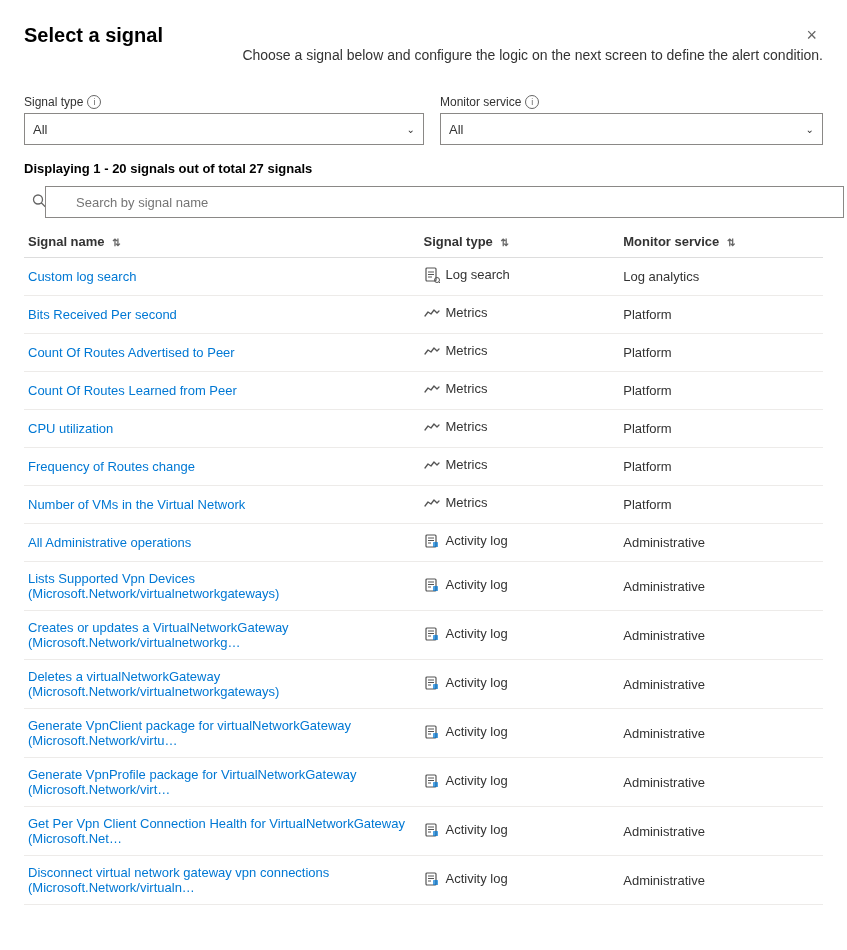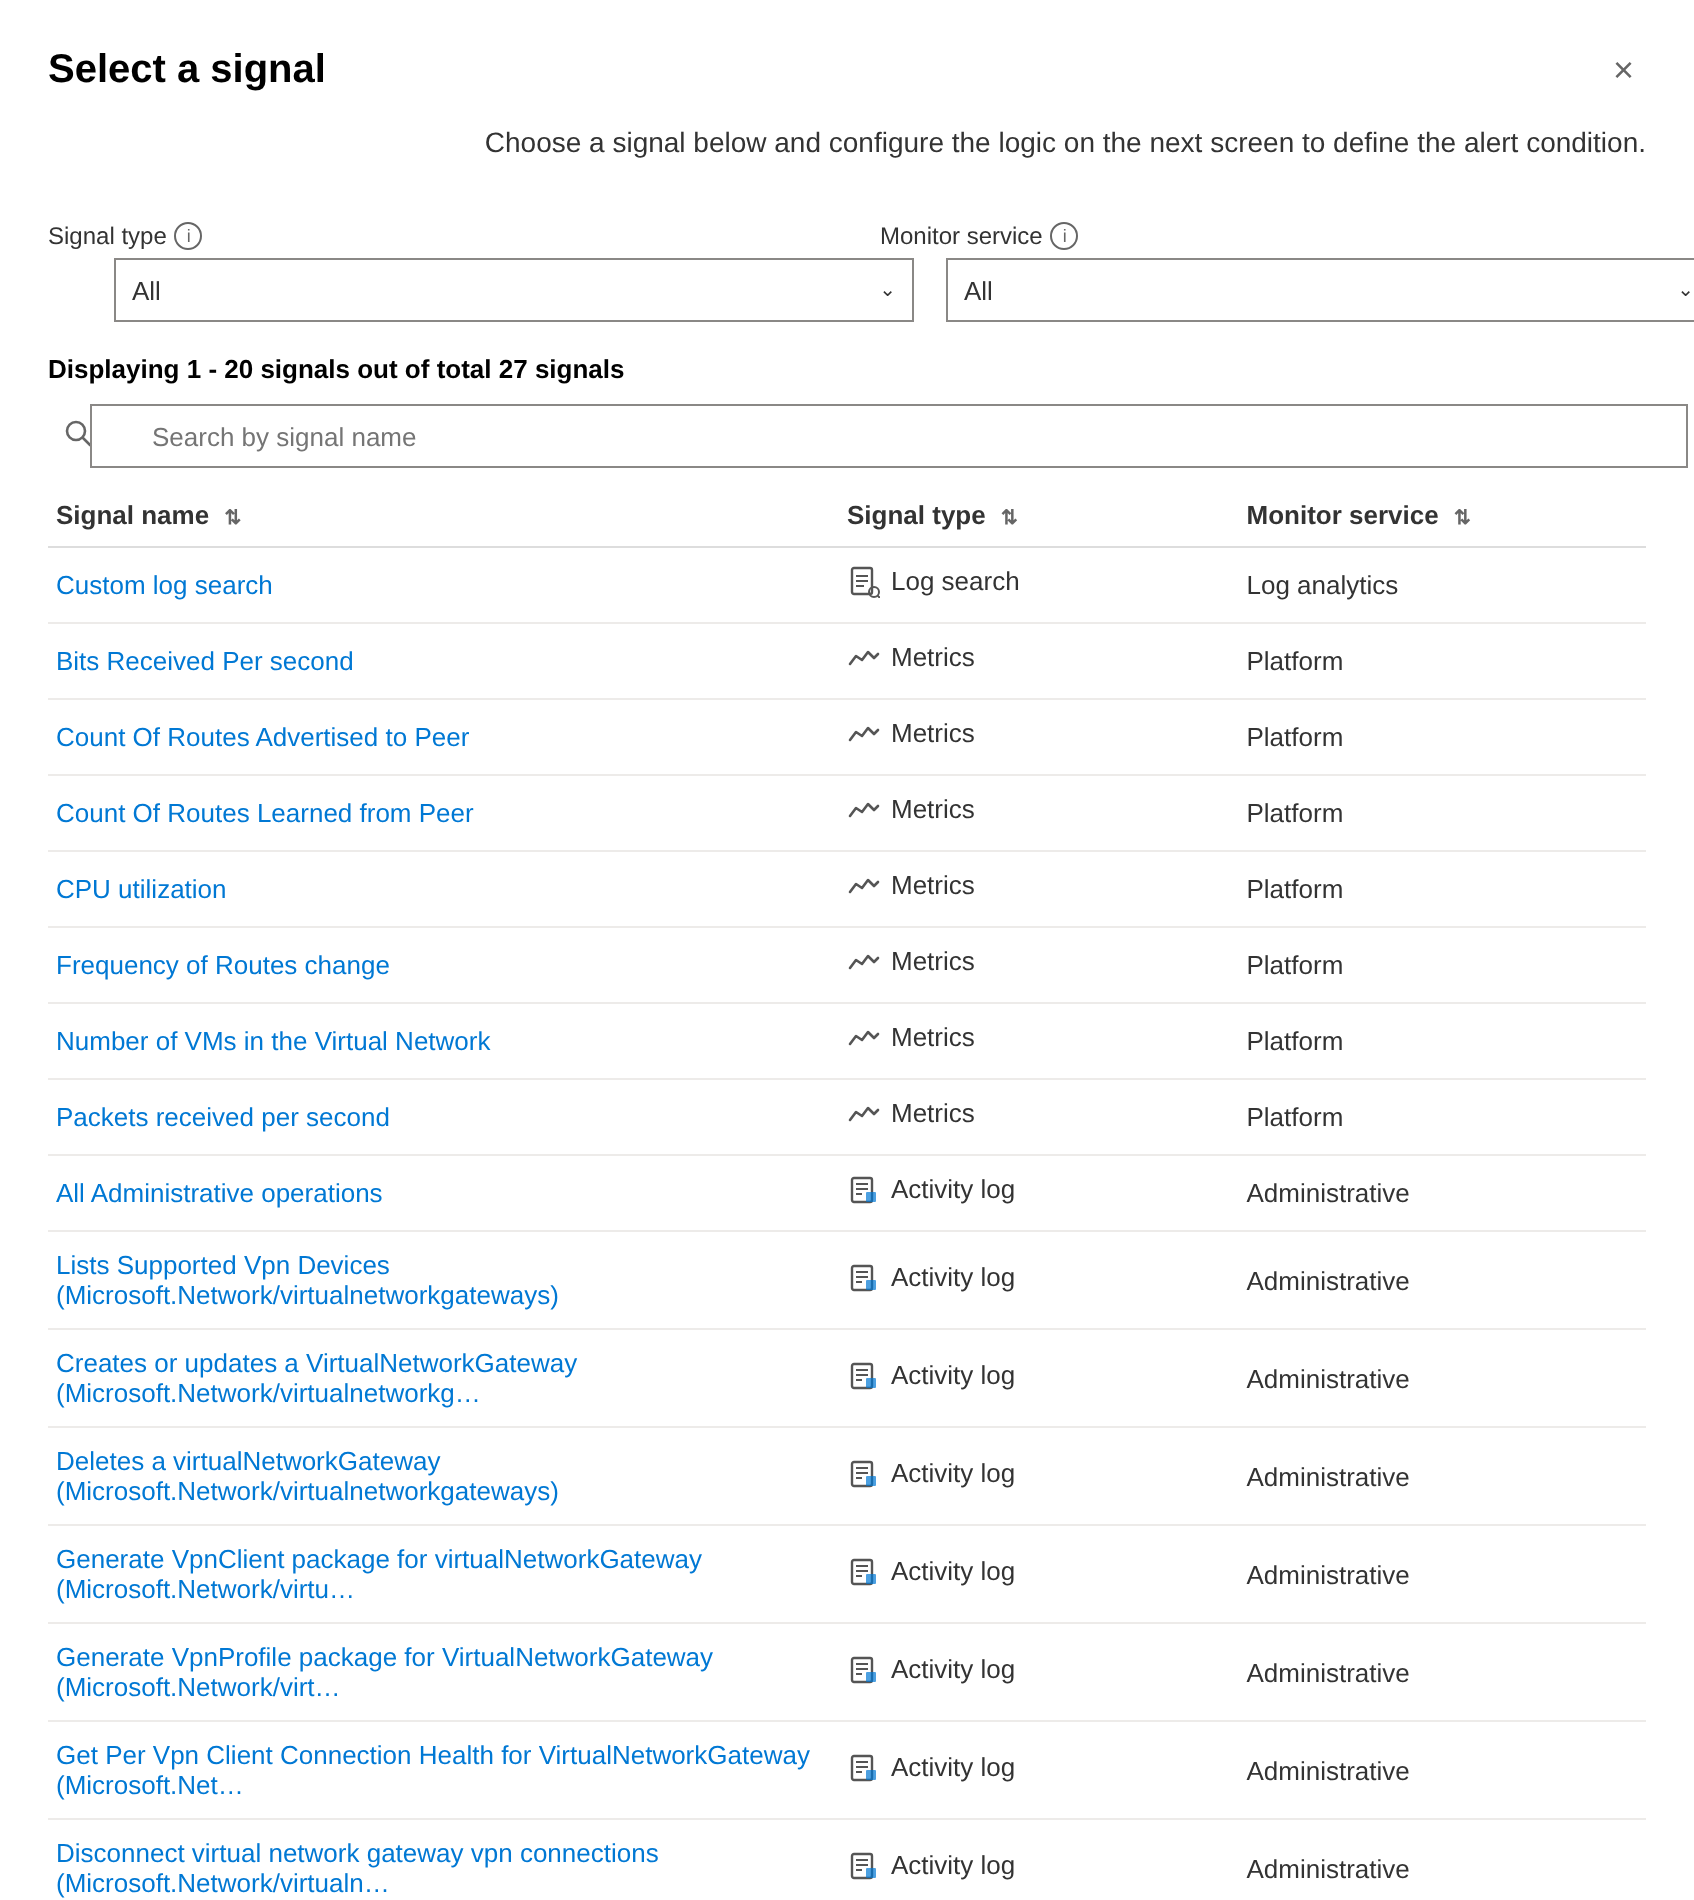--- a/index.html
+++ b/index.html
@@ -15,21 +15,20 @@
       background: #fff;
       width: 847px;
       min-height: 950px;
       padding: 24px 24px 16px 24px;
       position: relative;
     }
     .dialog-header {
       display: flex;
       justify-content: space-between;
       align-items: flex-start;
-      margin-bottom: 16px;
     }
     .dialog-title {
       font-size: 20px;
       font-weight: 600;
       color: #000;
     }
     .close-btn {
       background: none;
       border: none;
       cursor: pointer;
@@ -80,21 +79,20 @@
       height: 32px;
       border: 1px solid #8a8886;
       background: #fff;
       padding: 0 8px;
       font-size: 13px;
       cursor: pointer;
       display: flex;
       align-items: center;
       justify-content: space-between;
       width: 100%;
-      margin-left: 33px;
     }
     .select-box .chevron {
       font-size: 10px;
       color: #333;
     }
     .count-text {
       font-size: 13px;
       font-weight: 600;
       color: #000;
       margin-bottom: 10px;
@@ -326,32 +324,20 @@
             <div class="signal-type-cell">
               <span><svg width="16" height="16" viewBox="0 0 16 16" fill="none">
         <polyline points="1,11 4,7 7,9 10,5 13,8 15,6" stroke="#555" stroke-width="1.3" fill="none" stroke-linejoin="round" stroke-linecap="round"></polyline>
       </svg></span>
               <span>Metrics</span>
             </div>
           </td>
           <td class="monitor-cell platform">Platform</td>
         </tr>
         <tr>
-          <td><a class="signal-name-link">Packets received per second</a></td>
-          <td>
-            <div class="signal-type-cell">
-              <span><svg width="16" height="16" viewBox="0 0 16 16" fill="none">
-        <polyline points="1,11 4,7 7,9 10,5 13,8 15,6" stroke="#555" stroke-width="1.3" fill="none" stroke-linejoin="round" stroke-linecap="round"></polyline>
-      </svg></span>
-              <span>Metrics</span>
-            </div>
-          </td>
-          <td class="monitor-cell platform">Platform</td>
-        </tr>
-        <tr>
           <td><a class="signal-name-link">All Administrative operations</a></td>
           <td>
             <div class="signal-type-cell">
               <span><svg width="16" height="16" viewBox="0 0 16 16" fill="none">
         <rect x="2" y="2" width="10" height="12" rx="1" stroke="#555" stroke-width="1.2" fill="none"></rect>
         <line x1="4" y1="5" x2="10" y2="5" stroke="#555" stroke-width="1"></line>
         <line x1="4" y1="7.5" x2="10" y2="7.5" stroke="#555" stroke-width="1"></line>
         <line x1="4" y1="10" x2="7" y2="10" stroke="#555" stroke-width="1"></line>
         <rect x="9" y="9" width="5" height="5" rx="0.5" fill="#0078d4" opacity="0.7"></rect>
       </svg></span>

